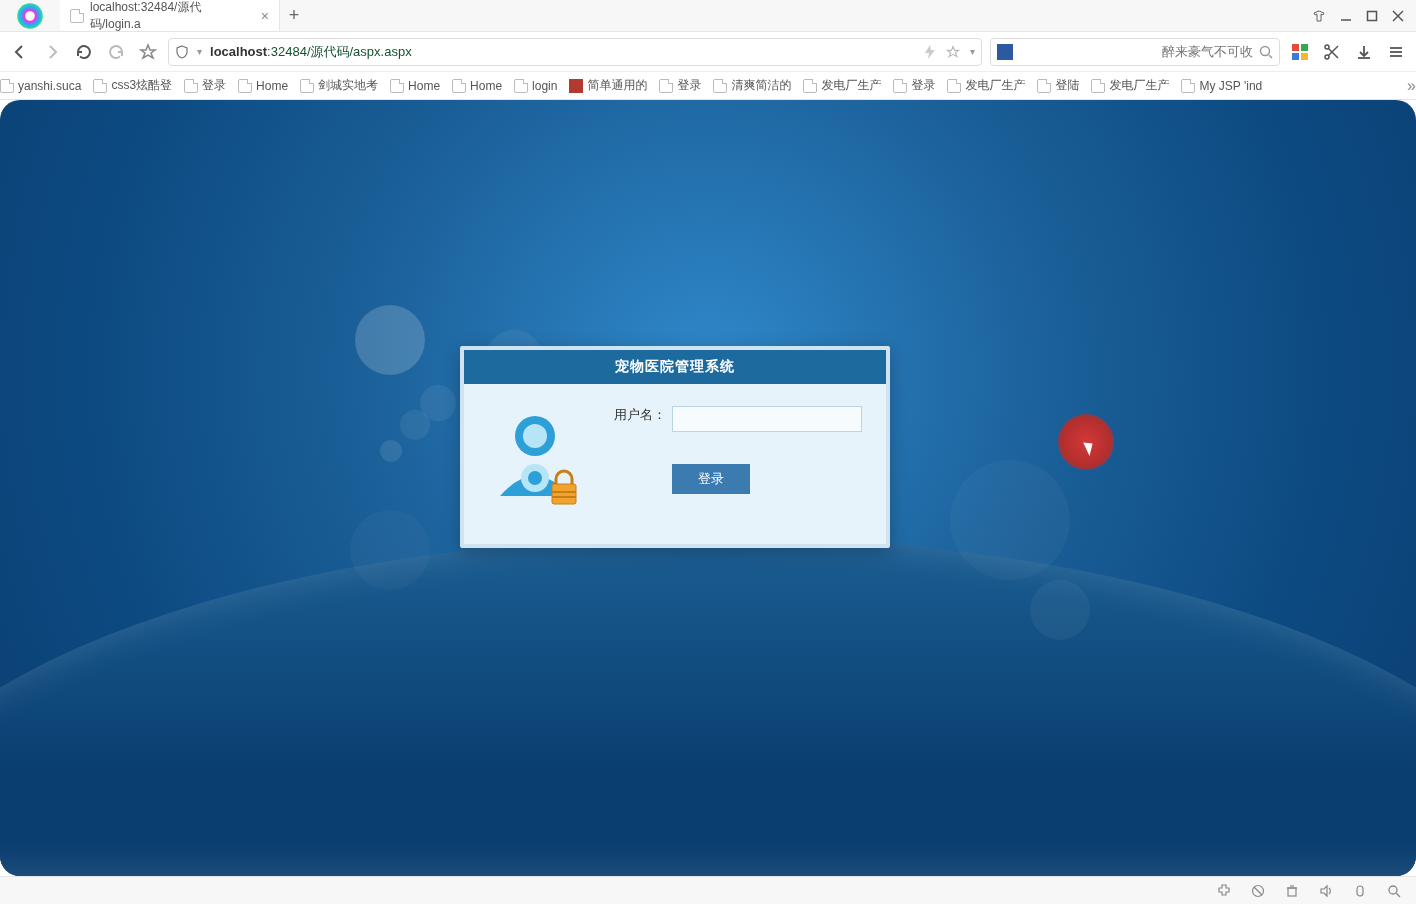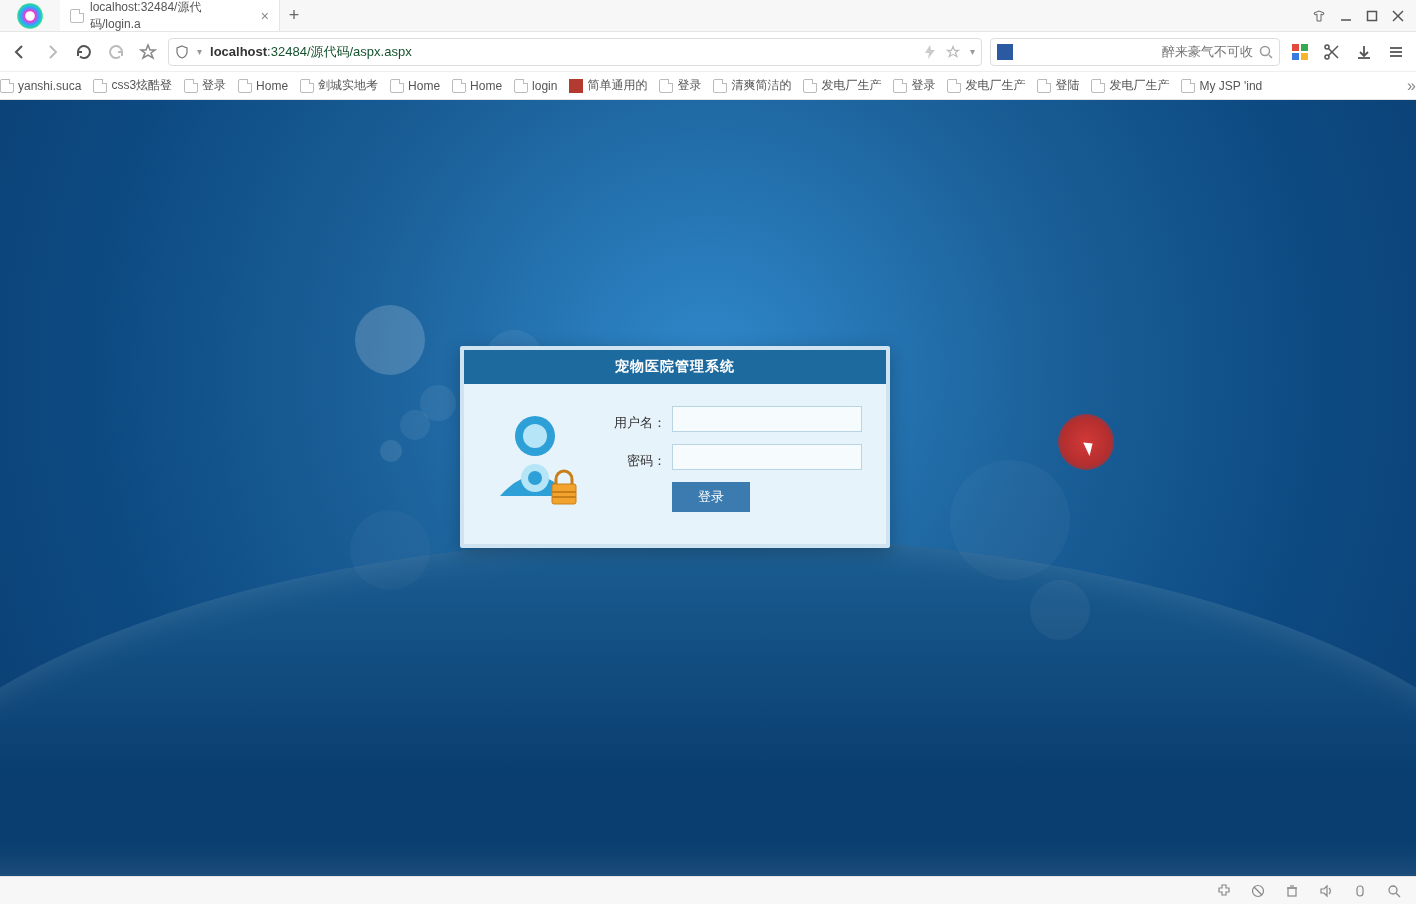--- a/index.html
+++ b/index.html
@@ -38,39 +38,39 @@
 .bm { display:flex; align-items:center; gap:4px; white-space:nowrap; }
 .bm .page-icon { width:14px; height:14px; }
 .bm .fire-icon { width:14px; height:14px; background:#b23a2e; }
 .bm-more { margin-left:auto; color:#888; font-size:16px; }
 
 
 .page-icon { border:1px solid #bbb; border-radius:2px; position:relative; background:#fff; }
 .page-icon::after { content:""; position:absolute; top:-1px; right:-1px; width:4px; height:4px; background:#fff; border-left:1px solid #bbb; border-bottom:1px solid #bbb; }
 
 
-.content { position:relative; height:776px; overflow:hidden; background:radial-gradient(circle at 50% 35%, #2f88ca 0%, #1b6099 40%, #0d4a82 70%, #0a3e70 100%); }
+.content { position:relative; height:776px; overflow:hidden; background:radial-gradient(circle at 50% 35%, #2f88ca 0%, #1b6099 40%, #0d4a82 70%, #0a3e70 100%);border-radius:20px; }
 .horizon { position:absolute; bottom:0; left:-10%; right:-10%; height:340px; border-radius:50% 50% 0 0 / 100% 100% 0 0; background:linear-gradient(#1b5e93, #0a3e70 70%); box-shadow:0 -2px 40px rgba(255,255,255,0.15) inset; }
 .bokeh { position:absolute; border-radius:50%; background:rgba(255,255,255,0.18); }
 .b1{width:70px;height:70px;left:355px;top:205px;}
 .b2{width:36px;height:36px;left:420px;top:285px;opacity:.4;}
 .b3{width:58px;height:58px;left:485px;top:230px;opacity:.35;}
 .b4{width:22px;height:22px;left:380px;top:340px;opacity:.55;}
 .b5{width:30px;height:30px;left:400px;top:310px;opacity:.4;}
 .b6{width:120px;height:120px;left:950px;top:360px;opacity:.20;}
 .b7{width:60px;height:60px;left:1030px;top:480px;opacity:.25;}
 .b8{width:80px;height:80px;left:350px;top:410px;opacity:.18;}
 
 
 .login-card { position:absolute; left:460px; top:246px; width:430px; background:#fff; border:4px solid #cfe4f0; border-radius:2px; box-shadow:0 4px 18px rgba(0,0,0,0.25); }
 .login-header { height:34px; background:#1d6a9f; color:#fff; font-size:14px; font-weight:bold; display:flex; align-items:center; justify-content:center; letter-spacing:1px; }
 .login-body { background:#e7f3fa; padding:22px 26px 28px; display:flex; gap:14px; }
 .login-illus { width:110px; display:flex; align-items:center; justify-content:center; }
 .login-form { flex:1; }
-.frow { display:flex; align-items:flex-end; margin-bottom:12px; }
+.frow { display:flex; align-items:flex-start; margin-bottom:32px; }
 .frow label { width:62px; text-align:right; font-size:13px; color:#333; margin-right:6px; white-space:nowrap; }
 .frow input[type=text], .frow input[type=password] { flex:1; height:26px; border:1px solid #b9d4e3; background:#f6fbfe; padding:0 6px; font-size:13px; }
 .frow select { flex:1; height:26px; border:1px solid #b9d4e3; background:#fff; font-size:13px; padding:0 4px; }
 .login-btn { display:block; margin-left:68px; width:78px; height:30px; background:#3b7bb0; color:#fff; border:none; font-size:13px; cursor:pointer; }
 
 
 .cursor-spot { position:absolute; width:56px; height:56px; border-radius:50%; background:radial-gradient(circle,#d33838 0%, #b42e2e 60%, rgba(180,46,46,0) 100%); left:1058px; top:314px; }
 .cursor-spot::after { content:""; position:absolute; left:28px; top:26px; width:0; height:0; border-left:8px solid #fff; border-top:5px solid transparent; border-bottom:10px solid transparent; transform:rotate(-25deg); }
 
 
@@ -324,24 +324,20 @@
           <path d="M66 78 v-5 a8 8 0 0 1 16 0 v5" fill="none" stroke="#c97e18" stroke-width="3"></path>
           <rect x="62" y="85" width="24" height="2" fill="#c97e18"></rect>
           <rect x="62" y="90" width="24" height="2" fill="#c97e18"></rect>
         </svg>
       </div>
       <div class="login-form">
         <div class="frow">
           <label>用户名：</label>
           <input type="text" style="">
         </div>
-        <div class="frow">
-          <label>密码：</label>
-          <input type="password" style="">
-        </div>
         <button class="login-btn">登录</button>
       </div>
     </div>
   </div>
 
   <div class="cursor-spot"></div>
 </div>
 
 <div class="statusbar">
   <span class="sbar-icon">

